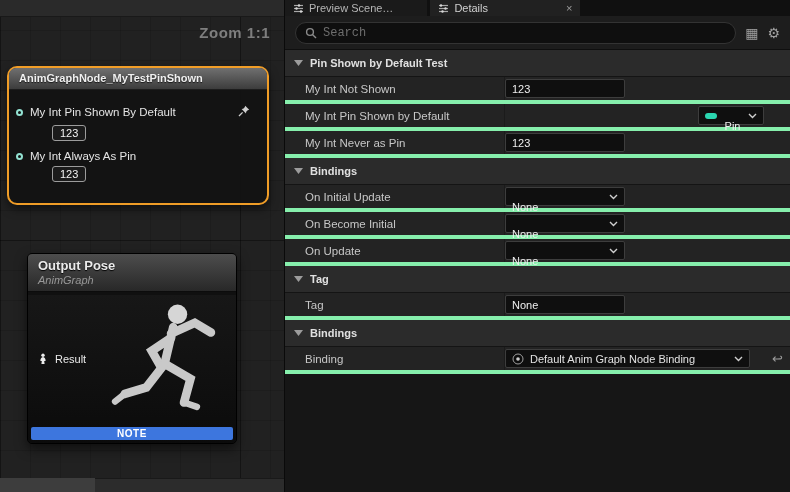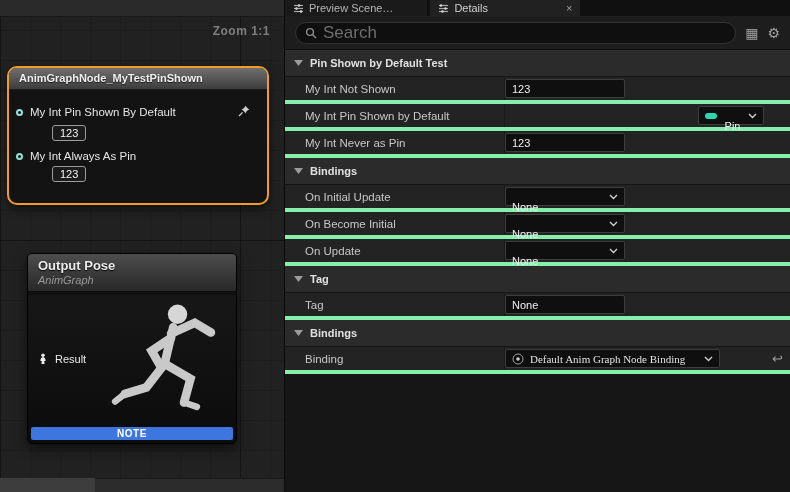--- a/index.html
+++ b/index.html
@@ -15,21 +15,21 @@
       linear-gradient(to right, rgba(0,0,0,0.30) 1px, transparent 1px),
       linear-gradient(to bottom, rgba(0,0,0,0.30) 1px, transparent 1px),
       linear-gradient(to right, rgba(0,0,0,0.13) 1px, transparent 1px),
       linear-gradient(to bottom, rgba(0,0,0,0.13) 1px, transparent 1px);
     background-size: 240px 240px, 240px 240px, 30px 30px, 30px 30px;
     border-right:1px solid #0a0a0a;
   }
   .graph-top { position:absolute; top:0; left:0; right:0; height:17px; background:#2a2a2a; border-bottom:1px solid #191919; }
   .graph-bottom { position:absolute; bottom:0; left:0; right:0; height:14px; background:#2c2c2c; border-top:1px solid #191919; }
   .graph-bottom-left { position:absolute; bottom:0; left:0; width:95px; height:14px; background:#3d3d3d; }
-  .zoom-label { position:absolute; top:24px; right:14px; font-size:12px; font-weight:bold; color:#7e7e7e; letter-spacing:.5px; }
+  .zoom-label { position:absolute; top:24px; right:14px; font-size:15px; font-weight:bold; color:#7e7e7e; letter-spacing:.5px; }
 
   
   .node-test { position:absolute; left:7px; top:66px; width:262px; background:rgba(19,19,19,.96);
     border:2px solid #F09D27; border-radius:10px; box-shadow:0 4px 10px rgba(0,0,0,.5); }
   .node-test-header { background:linear-gradient(to bottom,#707070,#3c3c3c); border-radius:7px 7px 0 0;
     padding:4px 10px 5px; border-bottom:1px solid #1d1d1d; }
   .node-test-title { font-size:11px; font-weight:bold; color:#f0f0f0; text-shadow:0 1px 1px rgba(0,0,0,.7); white-space:nowrap; }
   .node-test-body { padding:6px 8px 12px 7px; }
   .pin-row { display:flex; align-items:center; gap:7px; margin-top:7px; }
   .pin-circle { width:7px; height:7px; border:2px solid #93e2d2; border-radius:50%; flex:none; }
@@ -59,40 +59,40 @@
   .tab { display:flex; align-items:center; gap:5px; padding:0 8px; font-size:11px; color:#d0d0d0; }
   .tab-details { background:#212121; width:150px; }
   .tab-close { margin-left:auto; color:#9c9c9c; font-size:11px; line-height:1; }
   .tab-preview { background:#1a1a1a; color:#b5b5b5; padding-right:34px; }
 
   .searchbar { height:34px; background:#1d1d1d; display:flex; align-items:center; gap:9px; padding:0 10px; flex:none;
     border-bottom:1px solid #0f0f0f; }
   .search-box { flex:1; height:22px; background:#0f0f0f; border:1px solid #333; border-radius:12px;
     display:flex; align-items:center; gap:6px; padding:0 9px; }
   .search-box input { flex:1; min-width:0; background:transparent; border:none; outline:none; color:#d0d0d0;
-    font-size:17px; font-family:Liberation Sans, sans-serif; }
+    font-size:12px; font-family:Liberation Mono, monospace; }
   .search-box input::placeholder { color:#6e6e6e; }
   .icon-btn { color:#a0a0a0; font-size:14px; line-height:1; }
 
   .props { flex:1; overflow:hidden; }
   .section-header { height:27px; background:#2b2b2b; border-bottom:1px solid #141414; display:flex; align-items:center;
     gap:7px; padding:0 9px; }
   .section-title { font-size:11px; font-weight:bold; color:#e0e0e0; }
   .prop-row { height:27px; background:#232323; border-bottom:4px solid #86efac; display:flex; align-items:stretch; }
   .prop-label { width:220px; flex:none; padding-left:20px; font-size:11.5px; color:#c7c7c7; display:flex;
     align-items:center; border-right:1px solid #1b1b1b; }
   .prop-control { flex:1; min-width:0; display:flex; align-items:center; }
   .field { height:19px; background:#0f0f0f; border:1px solid #3d3d3d; border-radius:2px; color:#eeeeee;
     font-size:11px; display:flex; align-items:center; padding:0 6px; }
   .field-text { width:120px; }
   .dropdown { width:120px; justify-content:space-between; gap:6px; }
   .dd-label { white-space:nowrap; overflow:hidden;margin-top:20px; }
   .pin-dropdown { margin-left:auto; margin-right:26px; width:66px; justify-content:space-between; }
   .pin-pill { width:12px; height:6px; background:#2BD6B0; border-radius:3px; flex:none; }
-  .binding-dropdown { width:215px; gap:6px;font-family:Liberation Serif, serif; }
+  .binding-dropdown { width:245px; gap:6px; }
   .binding-name { flex:1; white-space:nowrap; overflow:hidden; color:#e2e2e2; }
   .reset-btn { margin-left:auto; margin-right:7px; color:#9c9c9c; font-size:13px; line-height:1; }
 </style>
 </head>
 <body>
 
 <div class="app">
 
   <div class="graph">
     <div class="graph-top"></div>

